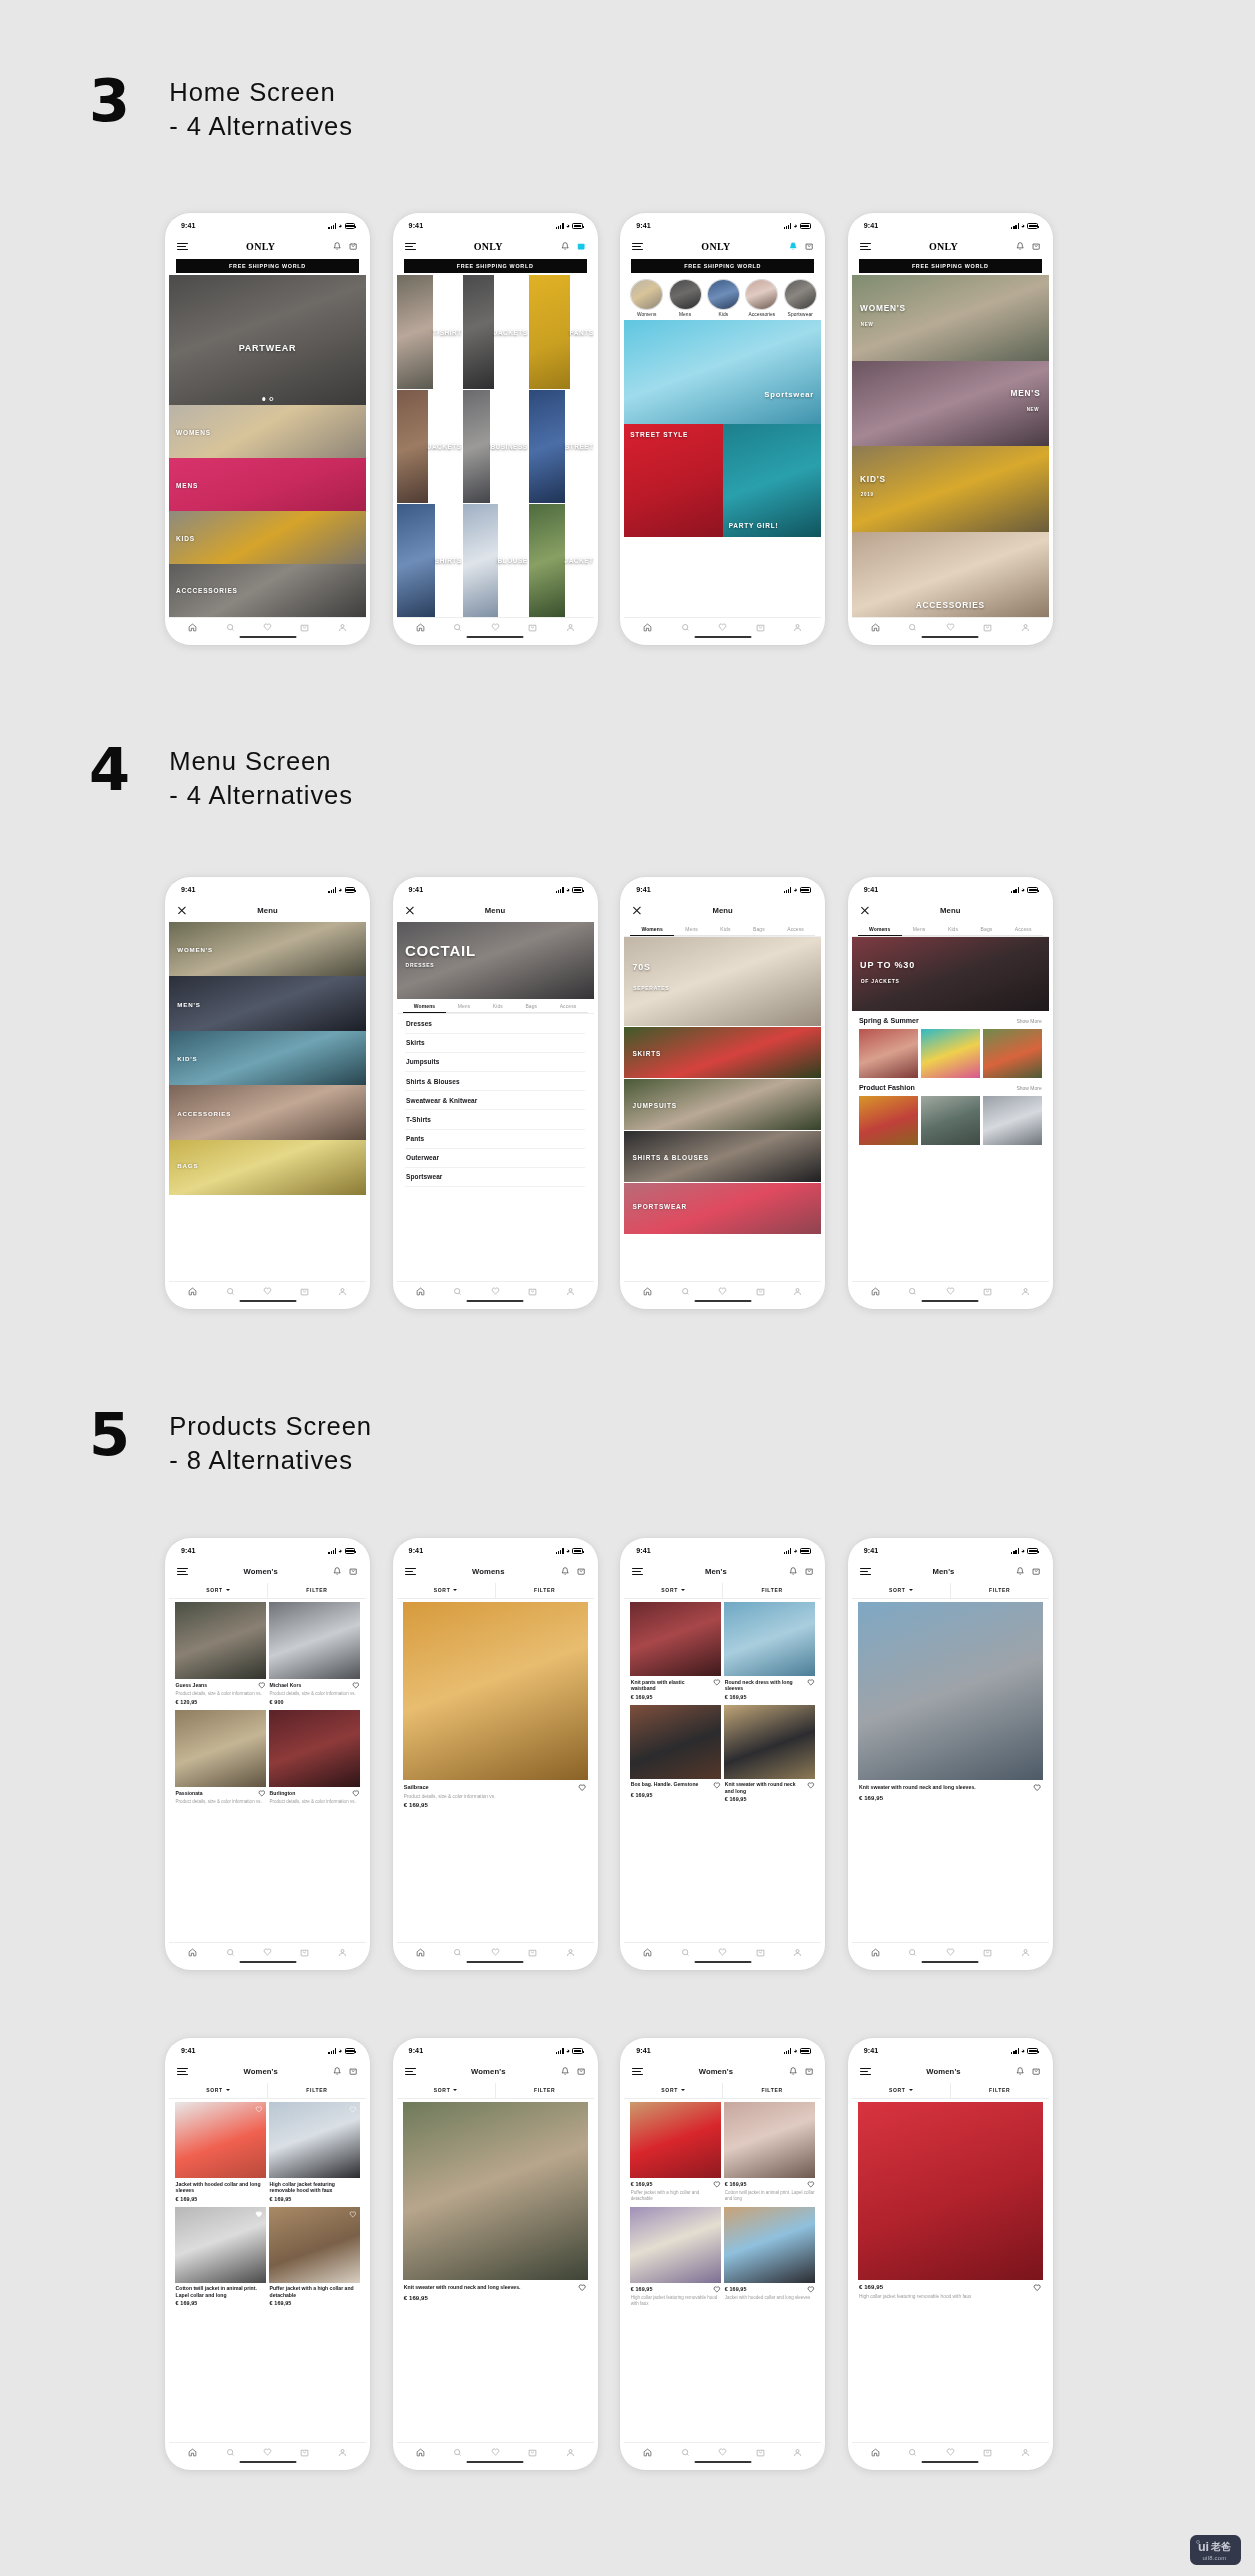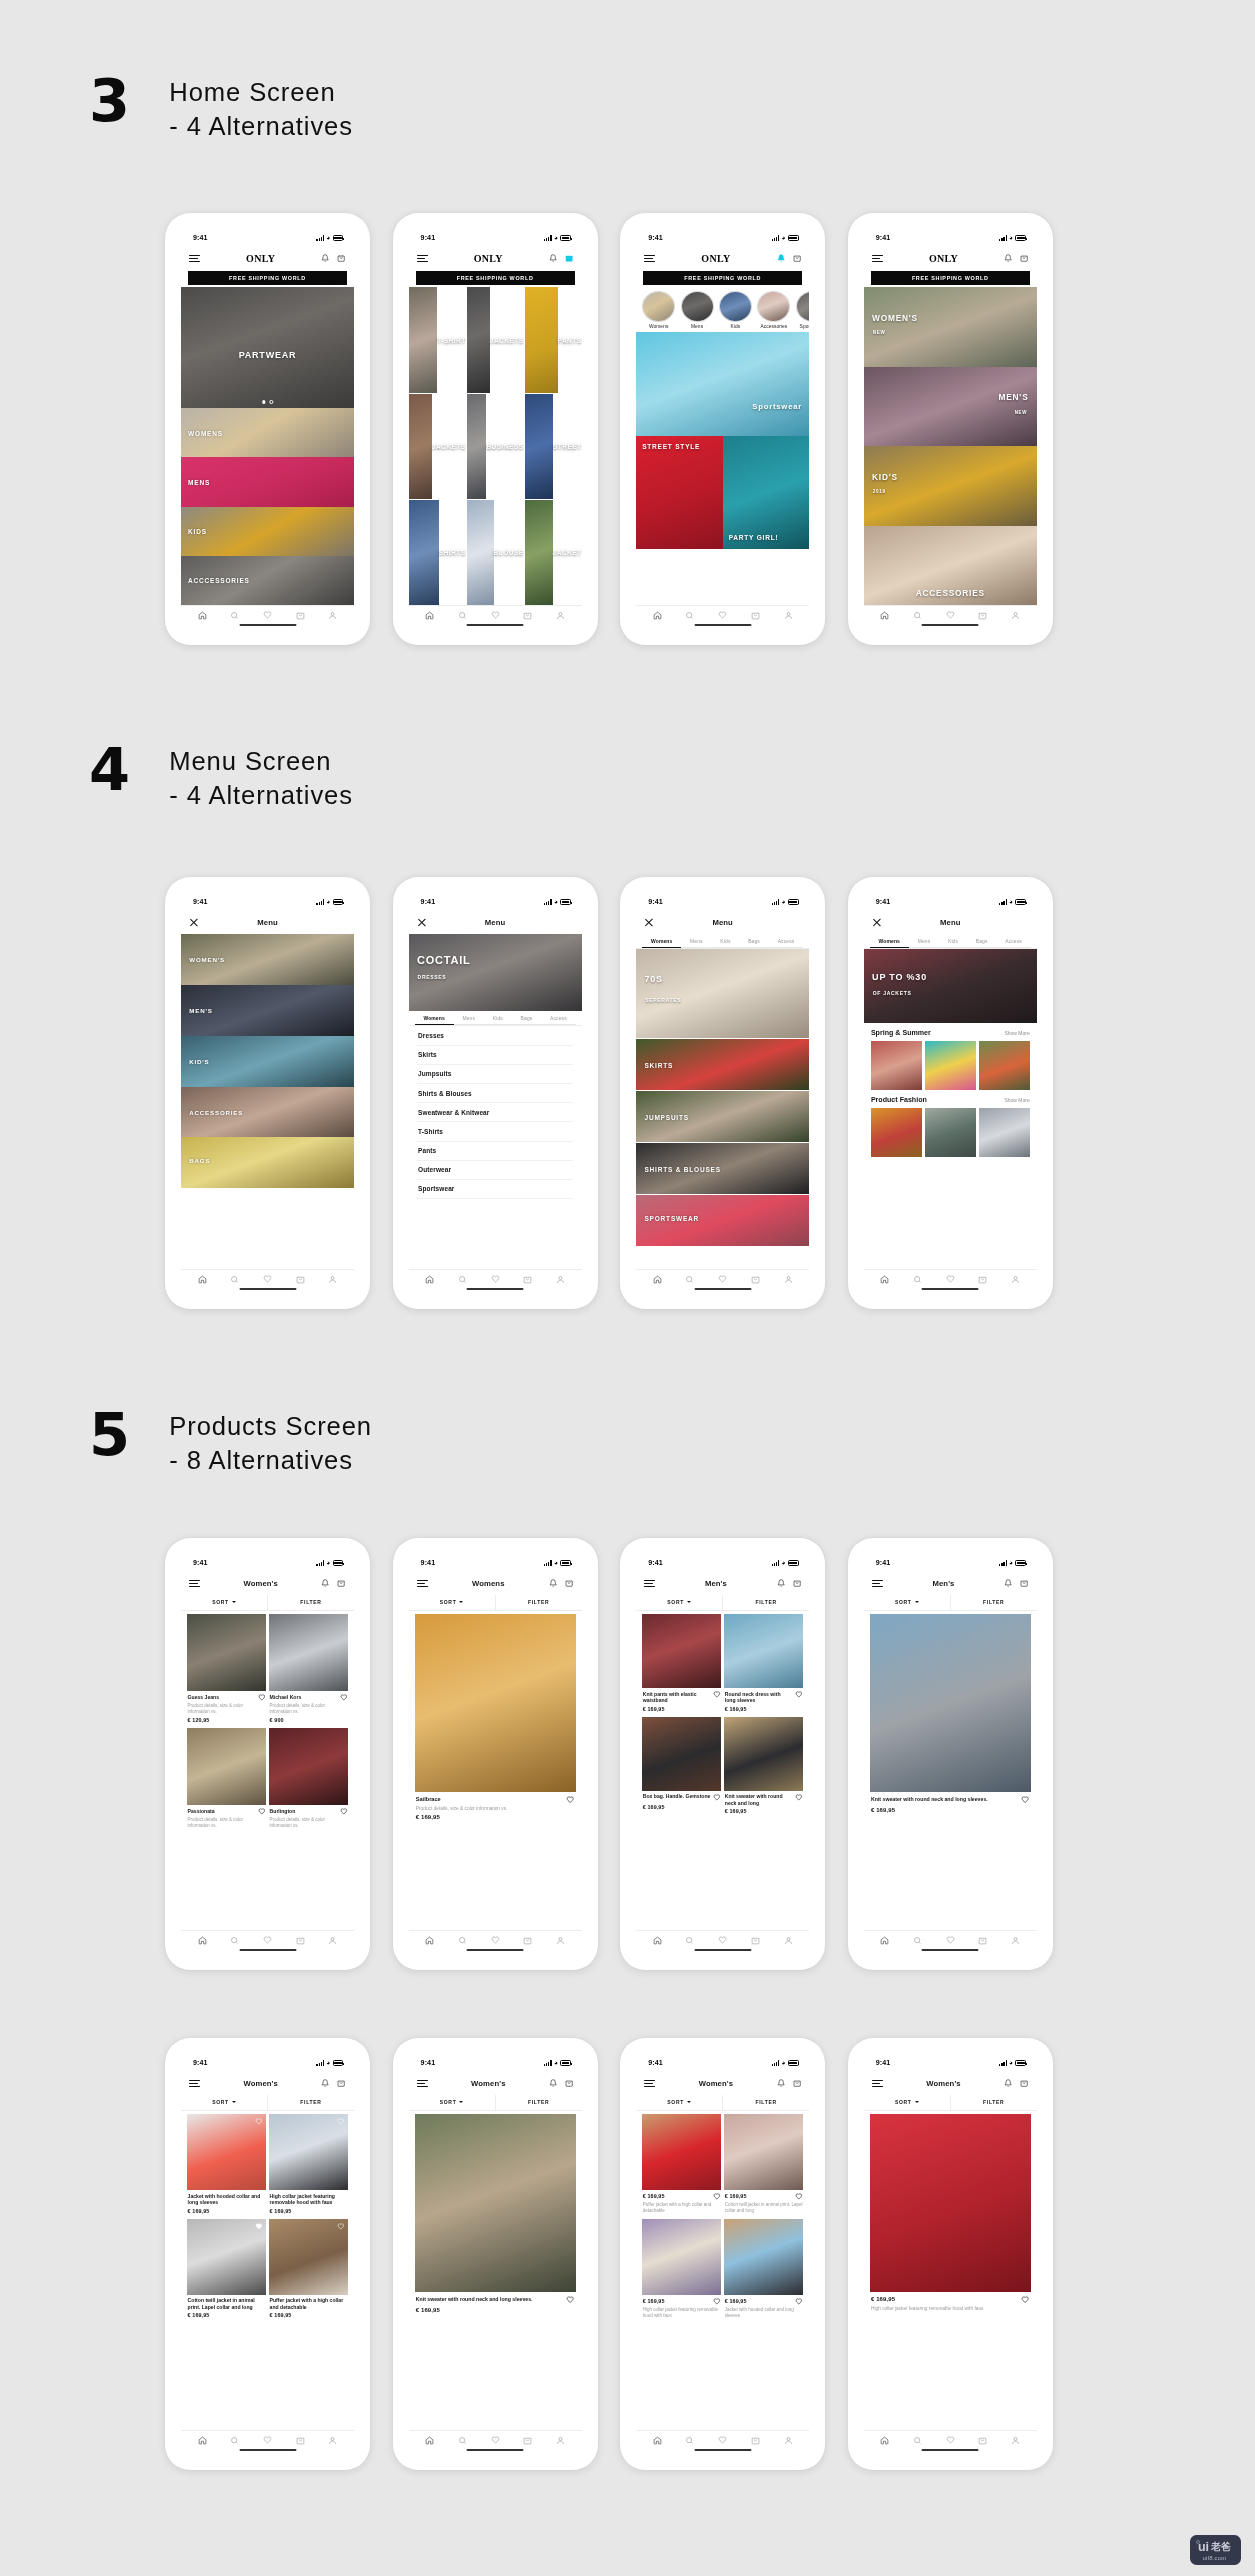--- a/index.html
+++ b/index.html
@@ -27,21 +27,21 @@
   }
 
   
   .row { position: absolute; display: flex; gap: 22.6px; }
   .phone {
     position: relative;
     width: 205px; height: 432px;
     background: #ffffff;
     border-radius: 25px;
     box-shadow: 0 1.2px 8.3px rgba(0,0,0,0.10), 0 0 0 0.6px rgba(0,0,0,0.03);
-    padding: 16px;
+    padding: 4px;
     flex: 0 0 auto;
   }
   .screen {
     position: relative; width: 100%; height: 100%;
     border-radius: 19.6px; overflow: hidden;
     background: #fff;
     display: flex; flex-direction: column;
   }
   
   .statusbar {
@@ -732,21 +732,21 @@
         </div>
       </div>
       <div class="navbar">
         <div class="xclose"></div>
         <div class="navtitle">Menu</div>
         <div style="width:9.5px"></div>
       </div>
       <div class="body">
         <div class="cat" style="height:77px;">
           <div class="ph p-coctl"></div>
-          <div class="lab" style="font-size:11px; left:8.3px; top:26%;">COCTAIL</div>
+          <div class="lab" style="font-size:15px; left:8.3px; top:26%;">COCTAIL</div>
           <div class="sub" style="left:9px; top:52%; font-size:5px;">DRESSES</div>
         </div>
         <div class="tabstrip">
           <div class="tb act">Womens</div>
           <div class="tb">Mens</div>
           <div class="tb">Kids</div>
           <div class="tb">Bags</div>
           <div class="tb">Access</div>
         </div>
         <div class="mlist">

